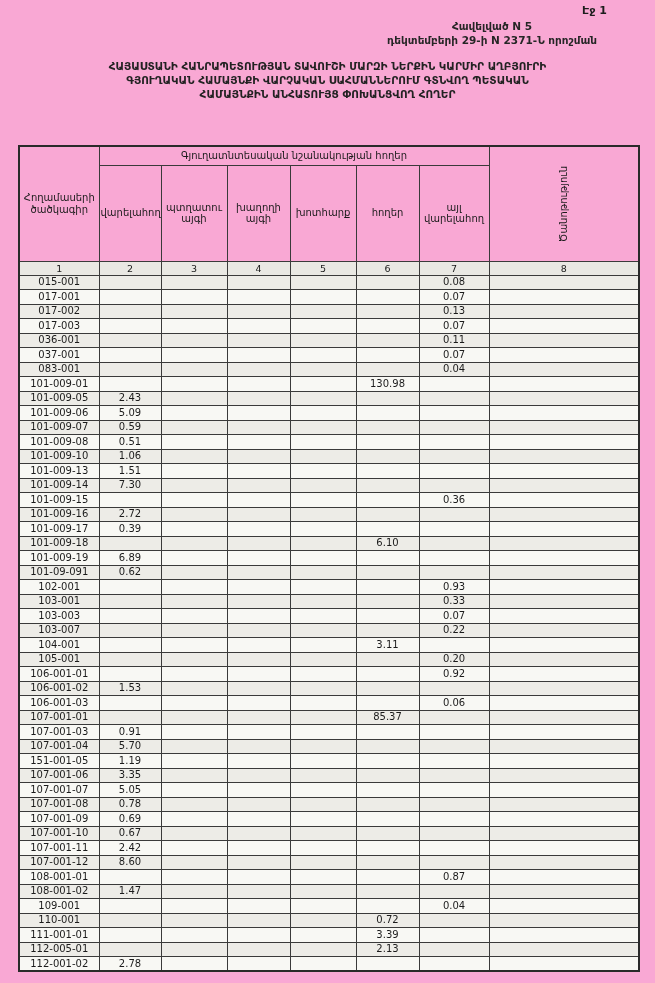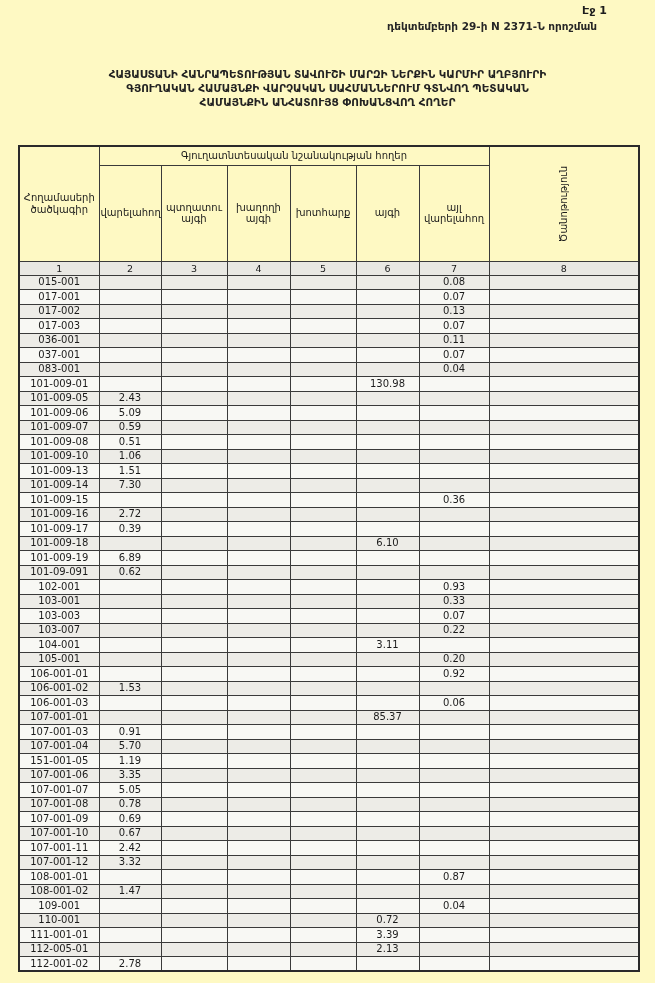--- a/index.html
+++ b/index.html
@@ -1,32 +1,32 @@
 <!DOCTYPE html>
 <html><head>
 <meta charset="utf-8">
 <style>
   * { margin:0; padding:0; box-sizing:border-box; }
   html,body { background:#e9e9e6; }
   body { font-family:"DejaVu Sans","Liberation Sans",sans-serif; color:#1d1d1d; }
   .page {
     position:relative; width:655px; height:983px;
-    background:#fef9c3; overflow:hidden;
+    background:#f9a8d4; overflow:hidden;
   }
   .page-label {
     position:absolute; top:4px; right:48px;
     font-size:11px; font-weight:bold;
   }
   .annex {
     position:absolute; top:20px; right:58px;
     text-align:center; font-size:10.5px; font-weight:bold; line-height:1.3;
     color:#262626;
   }
   .title {
-    position:absolute; top:68px; left:36px; right:36px;
+    position:absolute; top:60px; left:36px; right:36px;
     text-align:center; font-size:10.5px; font-weight:bold; line-height:1.33;
     color:#222;
   }
   table.tbl {
     position:absolute; top:145px; left:18px;
     width:620px; border-collapse:collapse; table-layout:fixed;
     font-size:10px; color:#1b1b1b;
     border:2px solid #2a2a2a;
   }
   table.tbl td {
@@ -48,20 +48,21 @@
   }
 </style>
 </head>
 <body>
 
 <div class="page">
 
   <div class="page-label">Էջ 1</div>
 
   <div class="annex">
+    <div>Հավելված N 5</div>
     <div>դեկտեմբերի 29-ի N 2371-Ն որոշման</div>
   </div>
 
   <div class="title">
     <div>ՀԱՅԱՍՏԱՆԻ ՀԱՆՐԱՊԵՏՈՒԹՅԱՆ ՏԱՎՈՒՇԻ ՄԱՐԶԻ ՆԵՐՔԻՆ ԿԱՐՄԻՐ ԱՂԲՅՈՒՐԻ</div>
     <div>ԳՅՈՒՂԱԿԱՆ ՀԱՄԱՅՆՔԻ ՎԱՐՉԱԿԱՆ ՍԱՀՄԱՆՆԵՐՈՒՄ ԳՏՆՎՈՂ ՊԵՏԱԿԱՆ</div>
     <div>ՀԱՄԱՅՆՔԻՆ ԱՆՀԱՏՈՒՅՑ ՓՈԽԱՆՑՎՈՂ ՀՈՂԵՐ</div>
   </div>
 
   <table class="tbl">
@@ -81,21 +82,21 @@
         <td colspan="6">Գյուղատնտեսական նշանակության հողեր</td>
         <td class="rot-cell" rowspan="2">
           <div class="rot">Ծանոթություն</div>
         </td>
       </tr>
       <tr class="hdr-labels">
         <td>վարելահող</td>
         <td>պտղատու այգի</td>
         <td>խաղողի այգի</td>
         <td>խոտհարք</td>
-        <td>այգի</td>
+        <td>հողեր</td>
         <td>այլ վարելահող</td>
       </tr>
       <tr class="hdr-nums">
         <td>1</td>
         <td>2</td>
         <td>3</td>
         <td>4</td>
         <td>5</td>
         <td>6</td>
         <td>7</td>
@@ -498,21 +499,21 @@
           <td>2.42</td>
           <td></td>
           <td></td>
           <td></td>
           <td></td>
           <td></td>
           <td></td>
         </tr>
         <tr>
           <td>107-001-12</td>
-          <td>3.32</td>
+          <td>8.60</td>
           <td></td>
           <td></td>
           <td></td>
           <td></td>
           <td></td>
           <td></td>
         </tr>
         <tr>
           <td>108-001-01</td>
           <td></td>

